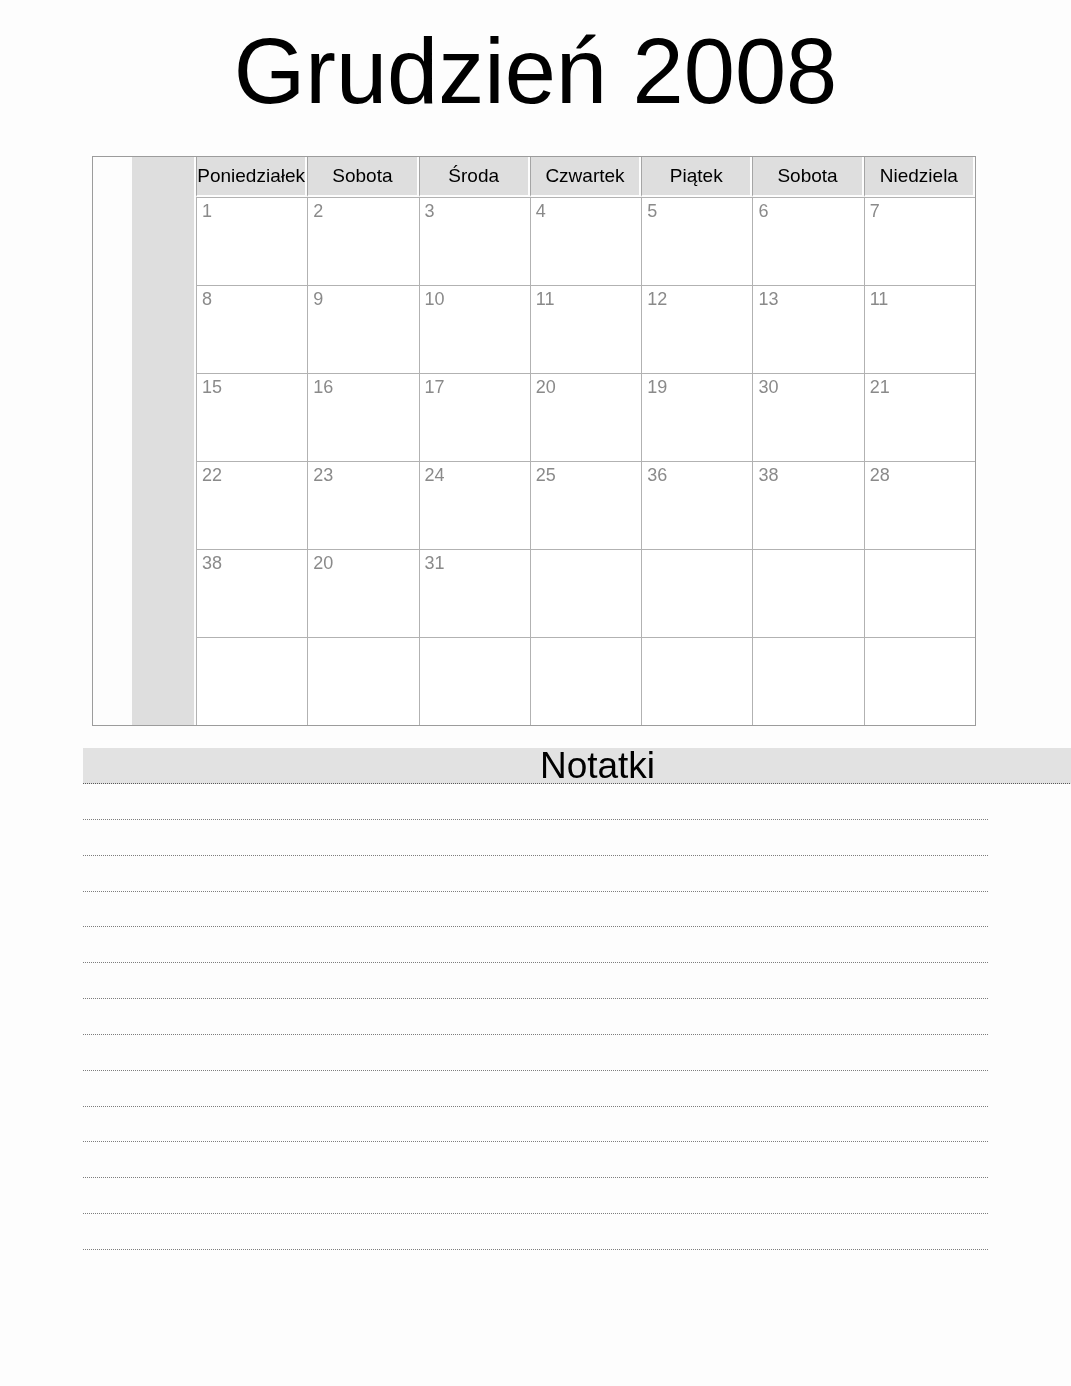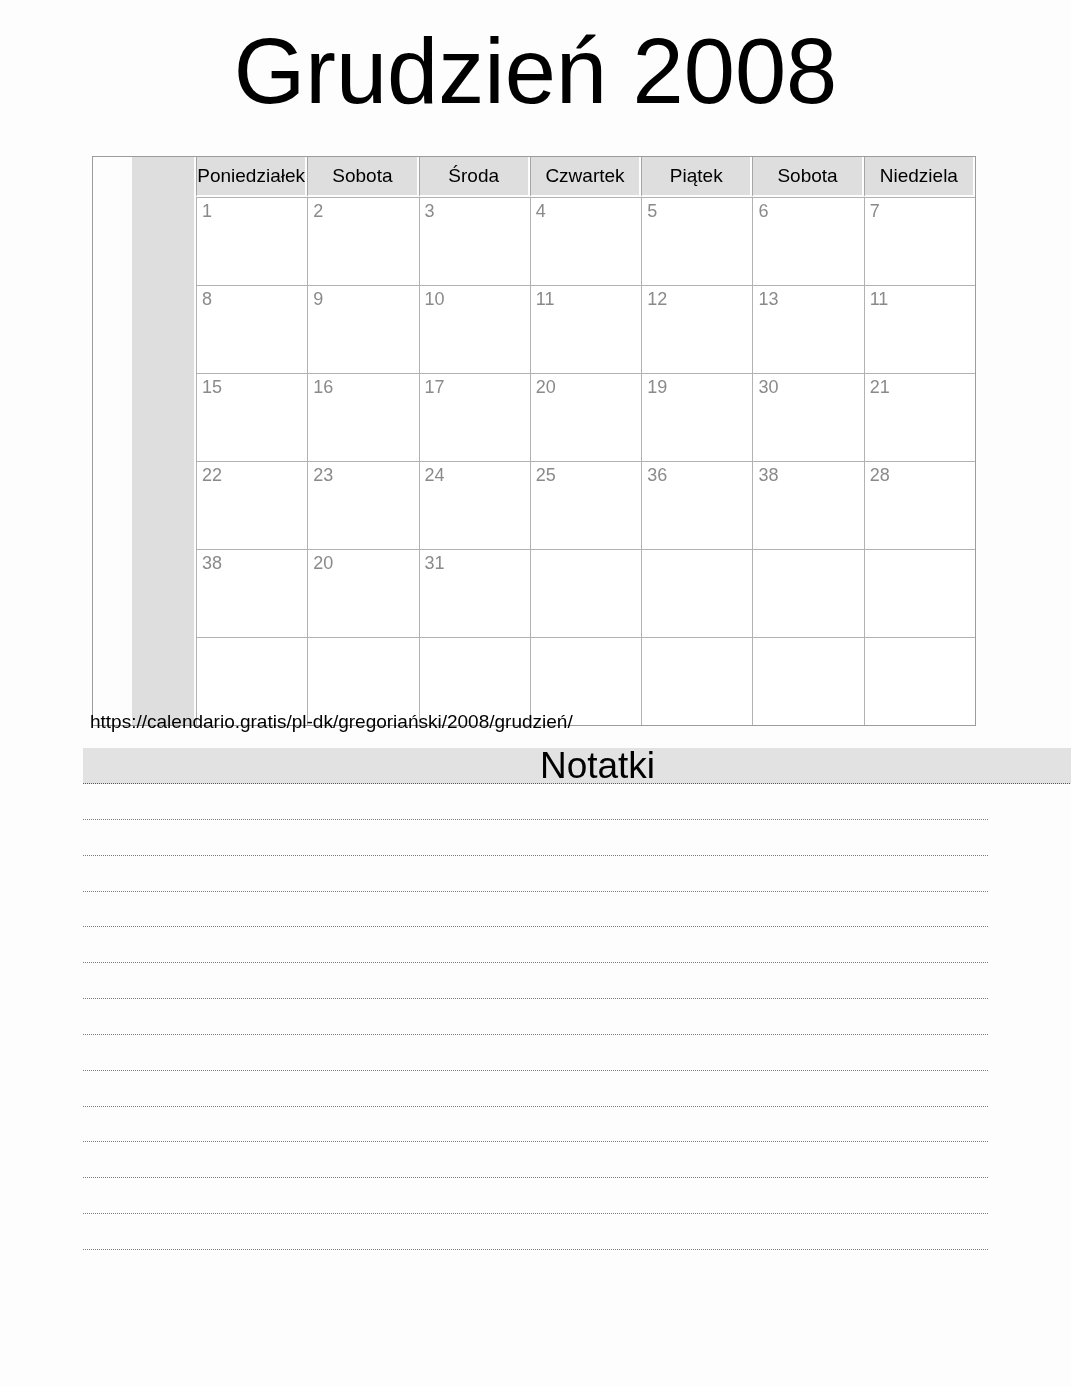--- a/index.html
+++ b/index.html
@@ -187,21 +187,20 @@
       <td class="day"></td>
       <td class="day"></td>
       <td class="day"></td>
       <td class="day"></td>
       <td class="day"></td>
       <td class="day"></td>
     </tr>
   </tbody>
     </table>
 
-  <div class="src-url">https://calendario.gratis/pl-dk/gregoriański/2008/grudzień/</div>
 
   <div class="notes-bar">
     <span>Notatki</span>
   </div>
 
   <div class="notes-lines">
       <div class="note-line"></div>
       <div class="note-line"></div>
       <div class="note-line"></div>
       <div class="note-line"></div>

